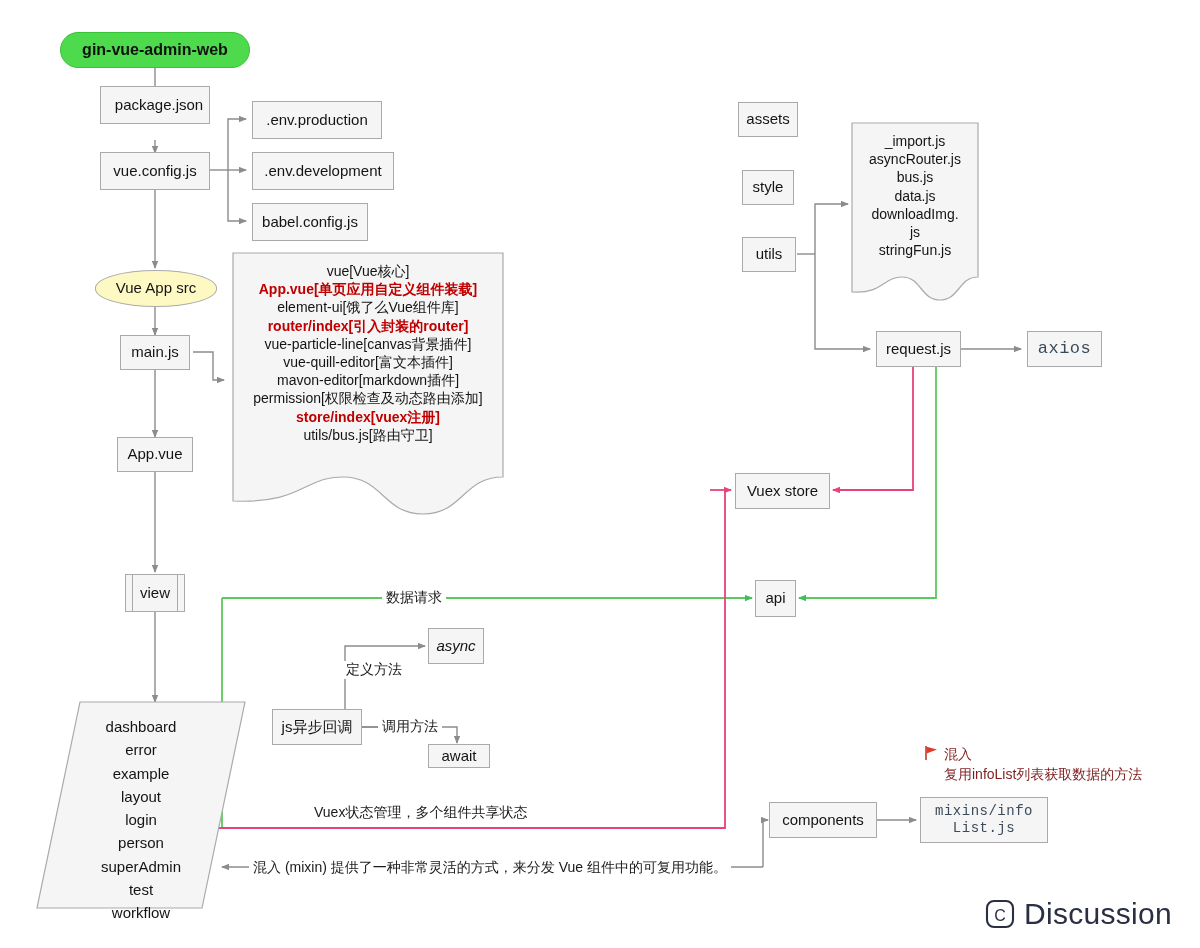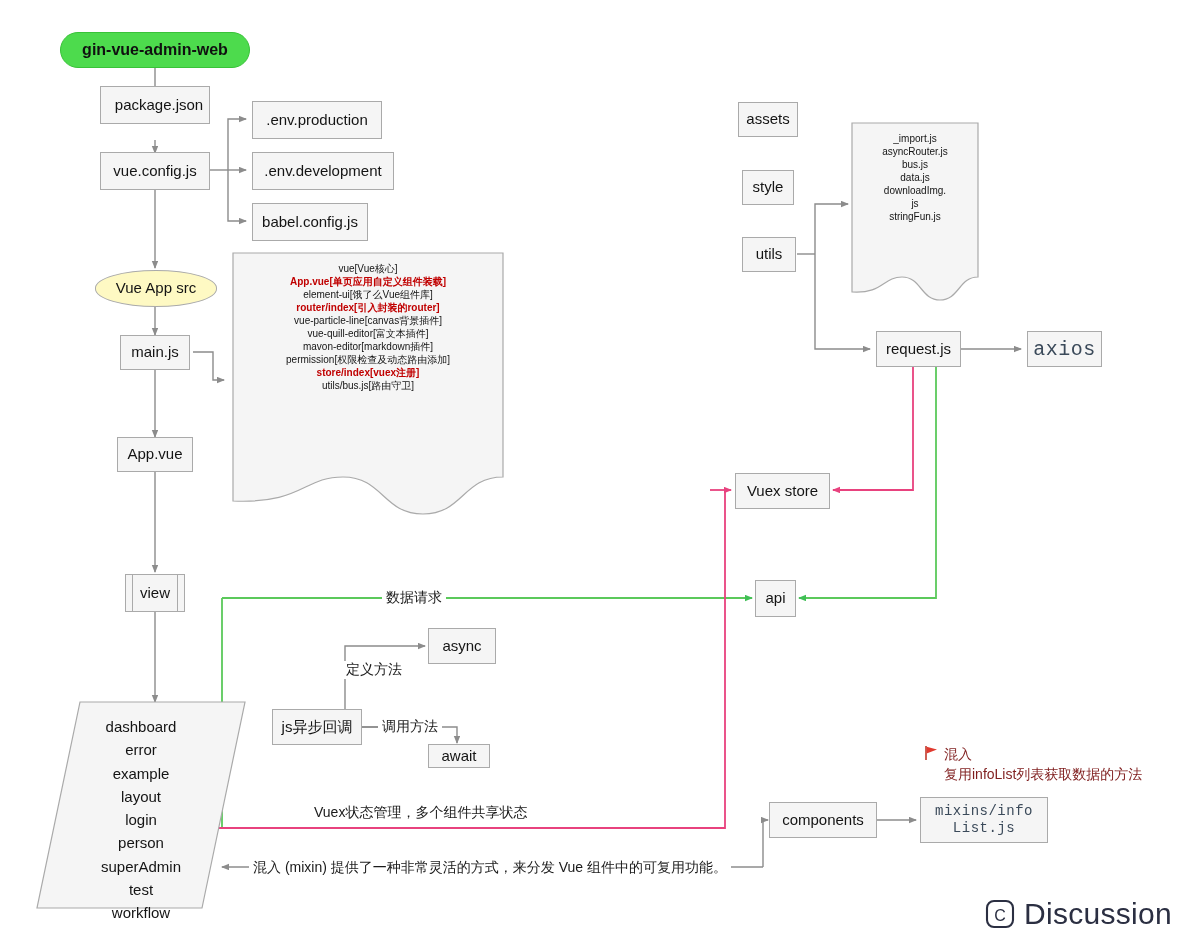--- a/index.html
+++ b/index.html
@@ -41,21 +41,21 @@
     font-size: 16px;
     font-weight: 600;
     color: #101010;
   }
   .node.cylinder {
     border-radius: 50% / 18px;
     background: #fef9c3;
   }
   .node.mono {
     font-family: "Liberation Mono", "DejaVu Sans Mono", monospace;
-    font-size: 20px;
+    font-size: 17px;
     color: #3b4a5a;
     letter-spacing: 0.5px;
   }
   .node.predefined::before,
   .node.predefined::after {
     content: "";
     position: absolute;
     top: 0; bottom: 0;
     width: 0;
     border-left: 1px solid #aaaaaa;
@@ -64,21 +64,21 @@
   .node.predefined::after  { right: 6px; }
 
   .doc {
     position: absolute;
     box-sizing: border-box;
   }
   .doc .doc-text {
     position: absolute;
     left: 0; right: 0; top: 0;
     text-align: center;
-    font-size: 10px;
+    font-size: 14px;
     line-height: 1.30;
     color: #141414;
     padding: 10px 6px 0 6px;
   }
   .doc .doc-text .hl {
     color: #c00000;
     font-weight: bold;
   }
   .para {
     position: absolute;
@@ -292,21 +292,21 @@
   </div>
 
   <div class="node" style="left:735px; top:473px; width:95px; height:36px;">
     <span>Vuex store</span>
   </div>
 
   <div class="node" style="left:755px; top:580px; width:41px; height:37px;">
     <span>api</span>
   </div>
 
-  <div class="node" style="left:428px; top:628px; width:68px; height:36px;">
+  <div class="node" style="left:428px; top:628px; width:56px; height:36px;font-style:italic;">
     <span>async</span>
   </div>
 
   <div class="node" style="left:272px; top:709px; width:90px; height:36px;">
     <span>js异步回调</span>
   </div>
 
   <div class="node" style="left:428px; top:744px; width:62px; height:24px;">
     <span>await</span>
   </div>

